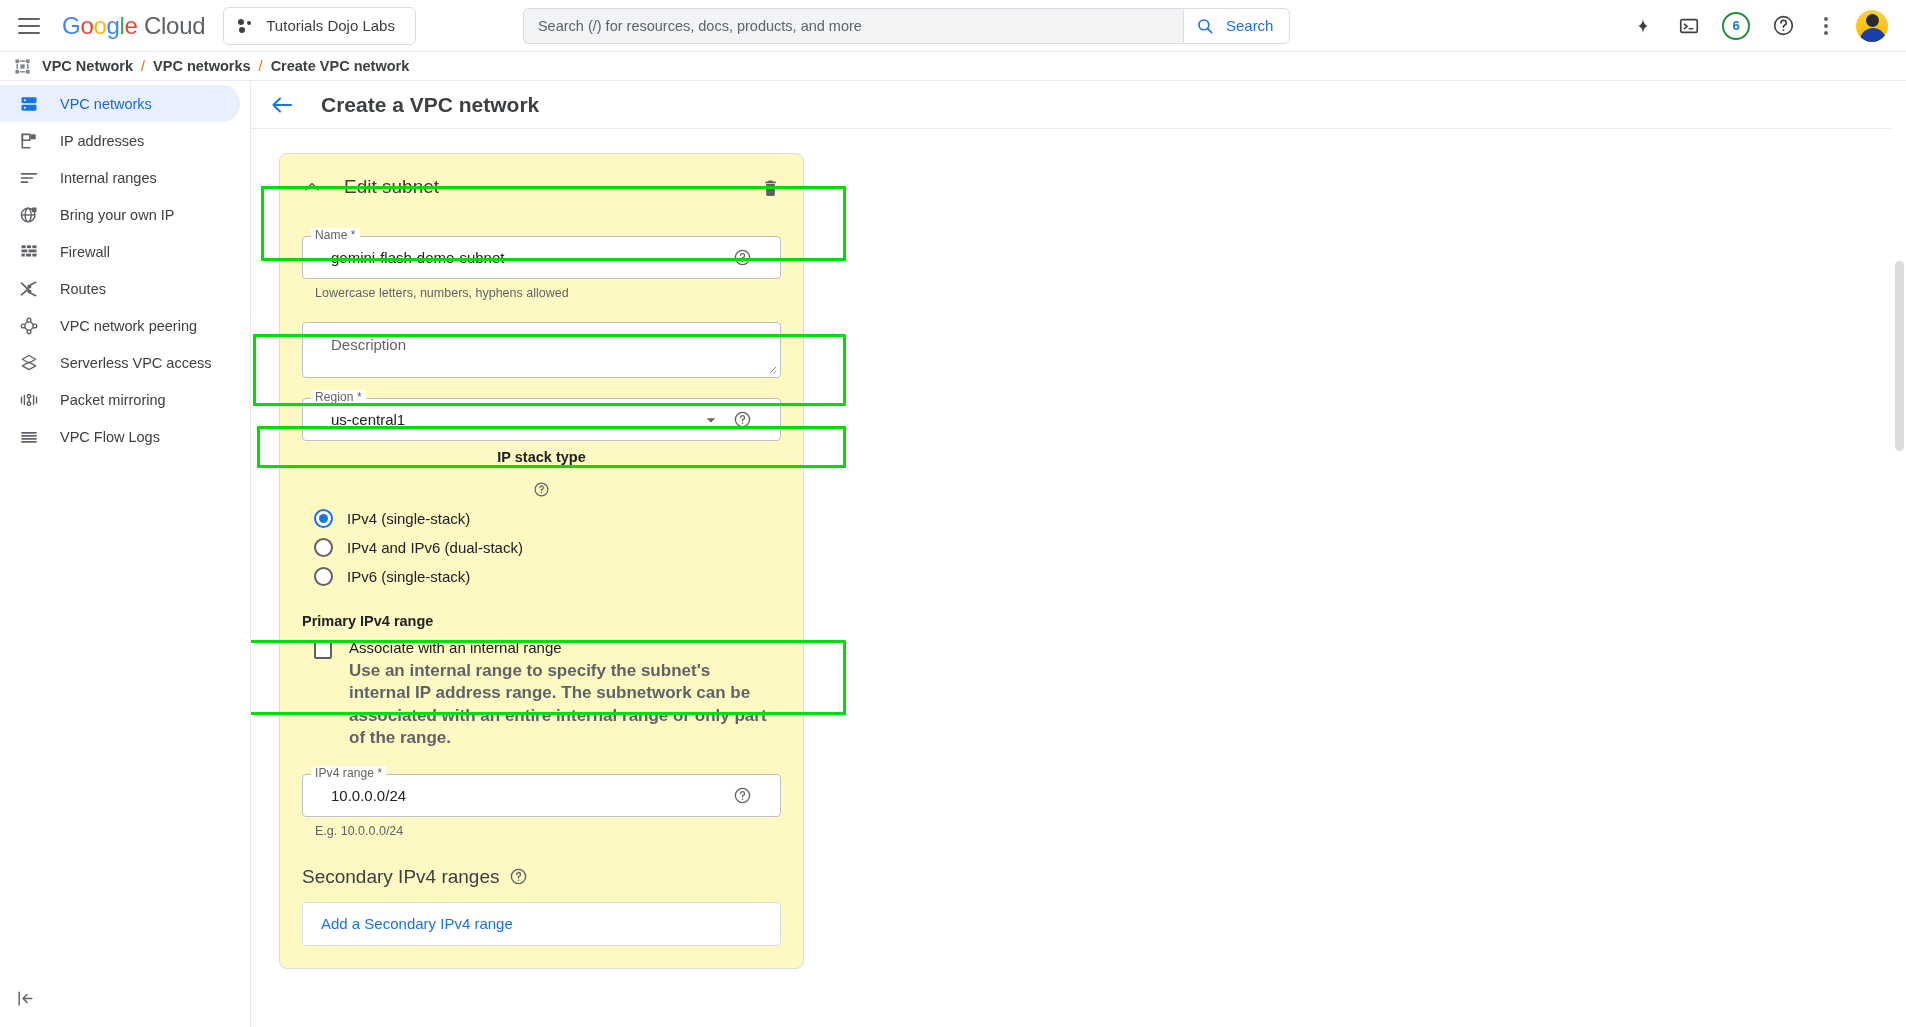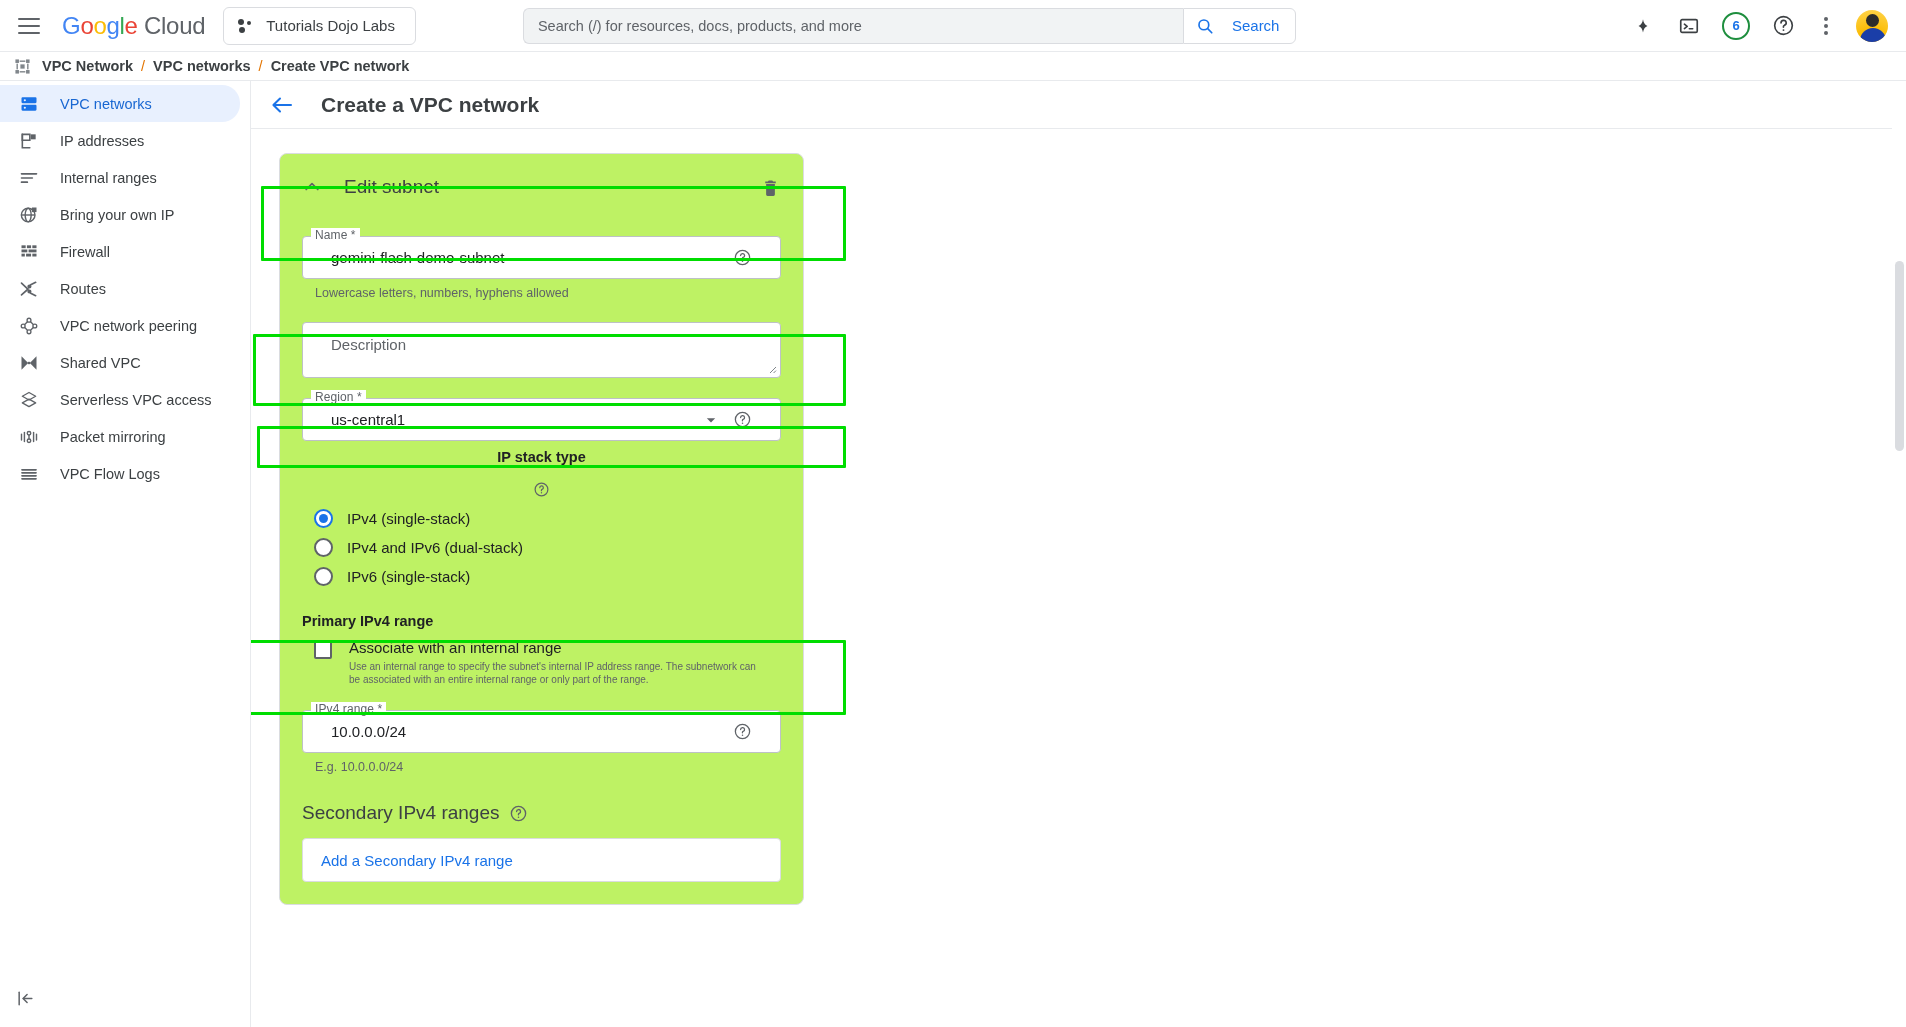--- a/index.html
+++ b/index.html
@@ -42,21 +42,21 @@
     width: 660px; height: 36px;
     border:1px solid #dadce0; border-right:none;
     border-radius: 6px 0 0 6px;
     background:#f1f3f4;
     display:flex; align-items:center; padding: 7px 14px;
     font-size:14.5px; color:#5f6368;
   }
   .searchbtn {
     height:36px; padding: 0 16px 0 12px;
     border:1px solid #dadce0; border-radius: 0 6px 6px 0;
-    background:#fff; display:flex; align-items:center; gap:18px;
+    background:#fff; display:flex; align-items:center; gap:12px;
     color:#1a73e8; font-size:15px; cursor:pointer;
   }
   .searchbtn svg { width:18px; height:18px; }
 
   .topright { margin-left:auto; display:flex; align-items:center; gap:20px; padding-right:4px;}
   .ticon { width:26px; height:26px; display:flex;align-items:center;justify-content:center; cursor:pointer; color:#5f6368;}
   .badge6 {
     width:28px; height:28px; border-radius:50%;
     border:2px solid #1e8e3e; color:#1a73e8;
     display:flex;align-items:center;justify-content:center;
@@ -112,21 +112,21 @@
     padding-left:18px; border-bottom:1px solid #e8eaed;
   }
   .backarrow { width:26px;height:26px;color:#1a73e8;cursor:pointer;display:flex;align-items:center;justify-content:center;}
   .page-title { font-size:21px; color:#3c4043; font-weight:700; }
 
   .form-area { padding: 24px 0 0 28px; position:relative; }
   .card {
     width: 525px;
     border:1px solid #dadce0; border-radius:8px;
     padding: 16px 22px 22px 22px;
-    position:relative; background:#bef264;
+    position:relative; background:#fef9c3;
     min-height: 720px;
   }
   .card-head { display:flex; align-items:center; gap:22px; height:34px; }
   .chev { width:20px;height:20px;color:#5f6368;cursor:pointer;display:flex;align-items:center;justify-content:center;}
   .card-title { font-size:19px; color:#3c4043; }
   .trash { margin-left:auto; width:22px;height:22px;color:#5f6368;cursor:pointer;display:flex;align-items:center;justify-content:center;}
 
   
   .field { position:relative; margin-top: 32px; }
   .tf {
@@ -161,21 +161,21 @@
     position:relative; background:#fff;
   }
   .radio.on { border-color:#1a73e8; }
   .radio.on::after { content:""; position:absolute; width:9px;height:9px;border-radius:50%;background:#1a73e8; left:3px; top:3px;}
   .radio-label { font-size:15px; color:#202124; }
 
   
   .check-row { display:flex; align-items:flex-start; gap:17px; margin-top:10px; margin-left:12px;}
   .cbox { width:18px;height:18px;border:2px solid #5f6368;border-radius:2px;flex:none;margin-top:2px;cursor:pointer;background:#fff;}
   .check-label { font-size:15px; color:#202124; }
-  .check-desc { font-size:10px; color:#5f6368; line-height:1.32; margin-top:3px; max-width: 420px;}
+  .check-desc { font-size:17px; color:#5f6368; line-height:1.32; margin-top:3px; max-width: 420px; font-weight: bold;}
 
   
   .addbtn {
     margin-top:14px; height:44px; border:1px solid #dadce0; border-radius:4px;
     display:flex; align-items:center; padding-left:18px;
     color:#1a73e8; font-size:15px; cursor:pointer; background:#fff;
   }
 
   
   .hl {
@@ -367,30 +367,20 @@
             <circle cx="12" cy="19" r="2.3"></circle>
           <line x1="10.4" y1="6.6" x2="6.6" y2="10.4"></line>
             <line x1="13.6" y1="6.6" x2="17.4" y2="10.4"></line>
           <line x1="6.6" y1="13.6" x2="10.4" y2="17.4"></line>
             <line x1="17.4" y1="13.6" x2="13.6" y2="17.4"></line>
         </svg>
       </span>
       <span>VPC network peering</span>
     </div>
 
-    <div class="navitem">
-      <span class="ico">
-        <svg viewBox="0 0 24 24" width="20" height="20" fill="currentColor">
-          <path d="M3 4l8 8-8 8z"></path>
-            <path d="M21 4l-8 8 8 8z"></path>
-            <rect x="10.6" y="10.6" width="2.8" height="2.8"></rect>
-        </svg>
-      </span>
-      <span>Shared VPC</span>
-    </div>
 
     <div class="navitem">
       <span class="ico">
         <svg viewBox="0 0 24 24" width="20" height="20" fill="none" stroke="currentColor" stroke-width="1.6" stroke-linejoin="round">
           <path d="M12 3l8 4.5-8 4.5-8-4.5z"></path>
             <path d="M12 11l8 4.5-8 4.5-8-4.5z"></path>
         </svg>
       </span>
       <span>Serverless VPC access</span>
     </div>

